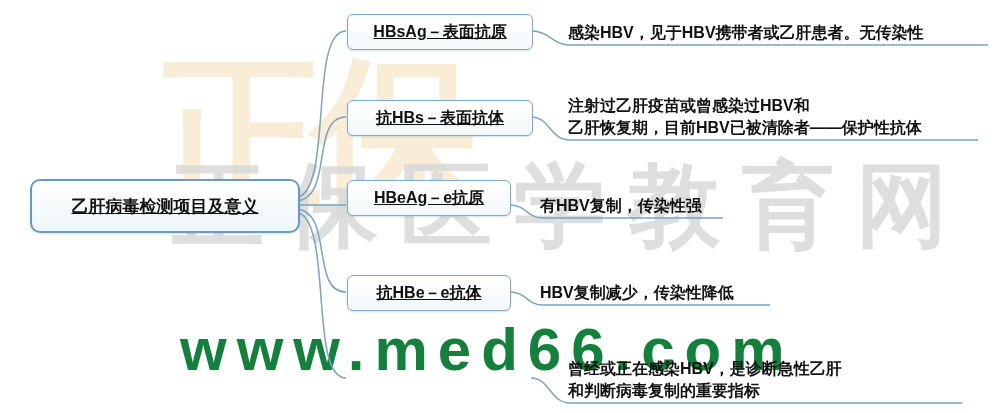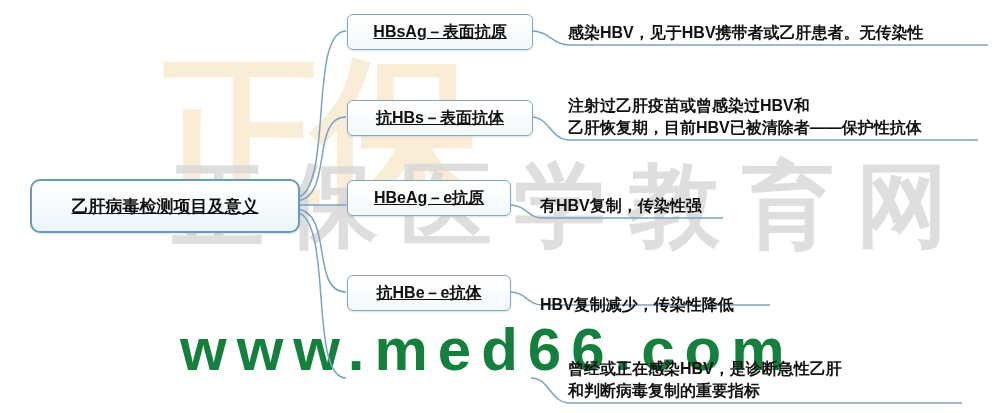--- a/index.html
+++ b/index.html
@@ -82,21 +82,21 @@
 
   <div class="desc" style="left:568px;top:95px;">
     <div>注射过乙肝疫苗或曾感染过HBV和</div>
     <div>乙肝恢复期，目前HBV已被清除者——保护性抗体</div>
   </div>
 
   <div class="desc" style="left:540px;top:195px;">
     <div>有HBV复制，传染性强</div>
   </div>
 
-  <div class="desc" style="left:540px;top:294px;">
+  <div class="desc" style="left:540px;top:282px;">
     <div>HBV复制减少，传染性降低</div>
   </div>
 
   <div class="desc" style="left:568px;top:358px;">
     <div>曾经或正在感染HBV，是诊断急性乙肝</div>
     <div>和判断病毒复制的重要指标</div>
   </div>
 
 </div>
 

